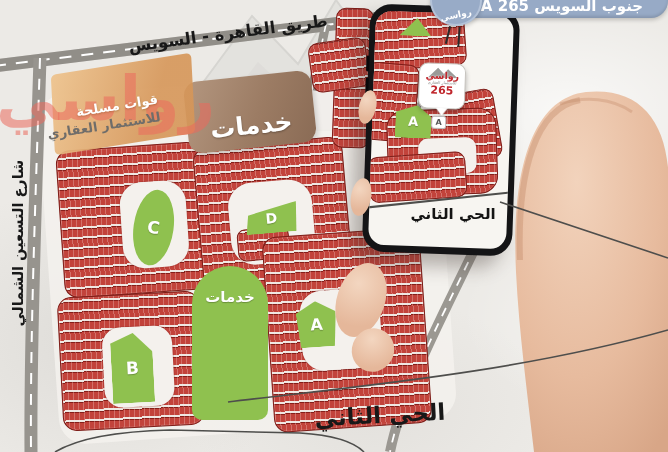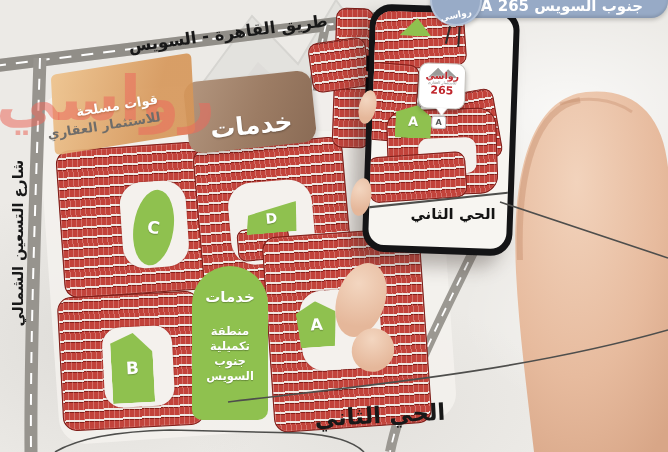--- a/index.html
+++ b/index.html
@@ -99,26 +99,20 @@
   <div class="green" style="left:28px;top:66px;width:40px;height:46px;clip-path:polygon(50% 0,100% 25%,92% 100%,8% 100%,0 25%);font-size:16px">
       <span>A</span>
     </div>
 </div>
 
 <div class="plots" style="left:334px;top:8px;width:38px;height:140px;transform:rotate(2deg);border-radius:10px;z-index:4"></div>
 <div class="plots" style="left:310px;top:40px;width:58px;height:50px;transform:rotate(-8deg);border-radius:10px;z-index:4"></div>
 
 <div class="green" style="left:192px;top:266px;width:76px;height:154px;border-radius:38px 38px 10px 10px;z-index:5;flex-direction:column;justify-content:flex-start">
   <div style="font-size:15px;margin-top:22px">خدمات</div>
-  <div style="font-size:11.5px;line-height:15px;margin-top:18px;text-align:center">
-    <div>منطقة</div>
-    <div>تكميلية</div>
-    <div>جنوب</div>
-    <div>السويس</div>
-  </div>
 </div>
 
 <div class="abs" style="left:186px;top:76px;width:128px;height:72px;transform:rotate(-6deg);border-radius:14px;background:linear-gradient(115deg,#b49780 0%,#9c7c64 55%,#8a6b55 100%);z-index:5;display:flex;align-items:flex-end;justify-content:center;box-shadow:2px 3px 5px rgba(0,0,0,.15)">
   <span style="color:#fff;font-weight:bold;font-size:25px;margin-bottom:8px;text-shadow:0 1px 2px rgba(0,0,0,.3)">خدمات</span>
 </div>
 
 <div class="abs" style="left:52px;top:64px;width:142px;height:80px;transform:rotate(-9deg) skewX(-6deg);background:linear-gradient(110deg,rgba(238,196,143,.95),rgba(214,150,88,.9) 70%);border-radius:5px;z-index:6"></div>
 <div class="abs roadlabel" style="left:-4px;top:68px;font-size:62px;color:rgba(235,106,92,.55);z-index:7;line-height:1">رواسي</div>
 <div class="abs" style="left:62px;top:98px;width:110px;text-align:center;transform:rotate(-9deg);color:#fff;font-weight:bold;font-size:13px;z-index:8;text-shadow:0 1px 2px rgba(120,70,20,.4)">قوات مسلحة</div>
 <div class="abs" style="left:34px;top:118px;width:140px;text-align:center;transform:rotate(-9deg);color:#6f6d6a;font-weight:bold;font-size:13px;z-index:8">للاستثمار العقاري</div>

